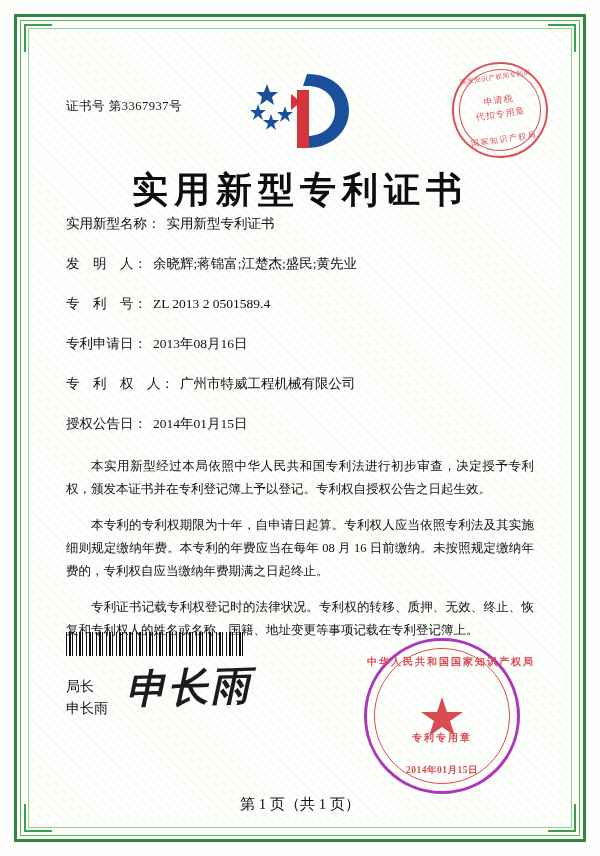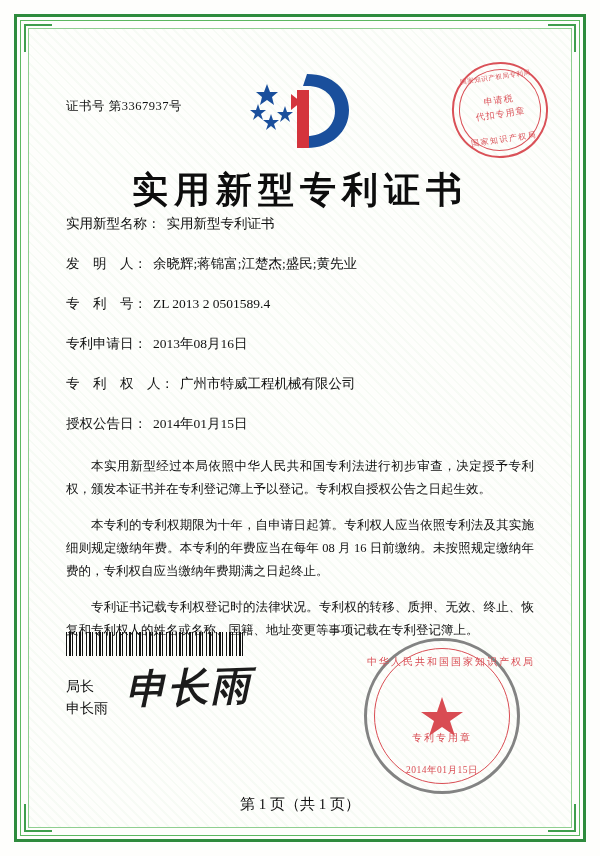--- a/index.html
+++ b/index.html
@@ -242,23 +242,24 @@
     white-space: nowrap;
   }
 
   .official-seal {
     position: absolute;
     right: 40px;
     top: 6px;
     width: 150px;
     height: 150px;
     border-radius: 50%;
-    border: 3px solid #737373;
+    border: 3px solid #a21caf;
     color: #d4343c;
     opacity: 0.88;
+    font-weight: bold;
   }
   .official-seal .ring2 {
     position: absolute;
     left: 7px; top: 7px; right: 7px; bottom: 7px;
     border: 1px solid #d4343c;
     border-radius: 50%;
   }
   .official-seal .seal-top-text {
     position: absolute;
     top: 14px;

